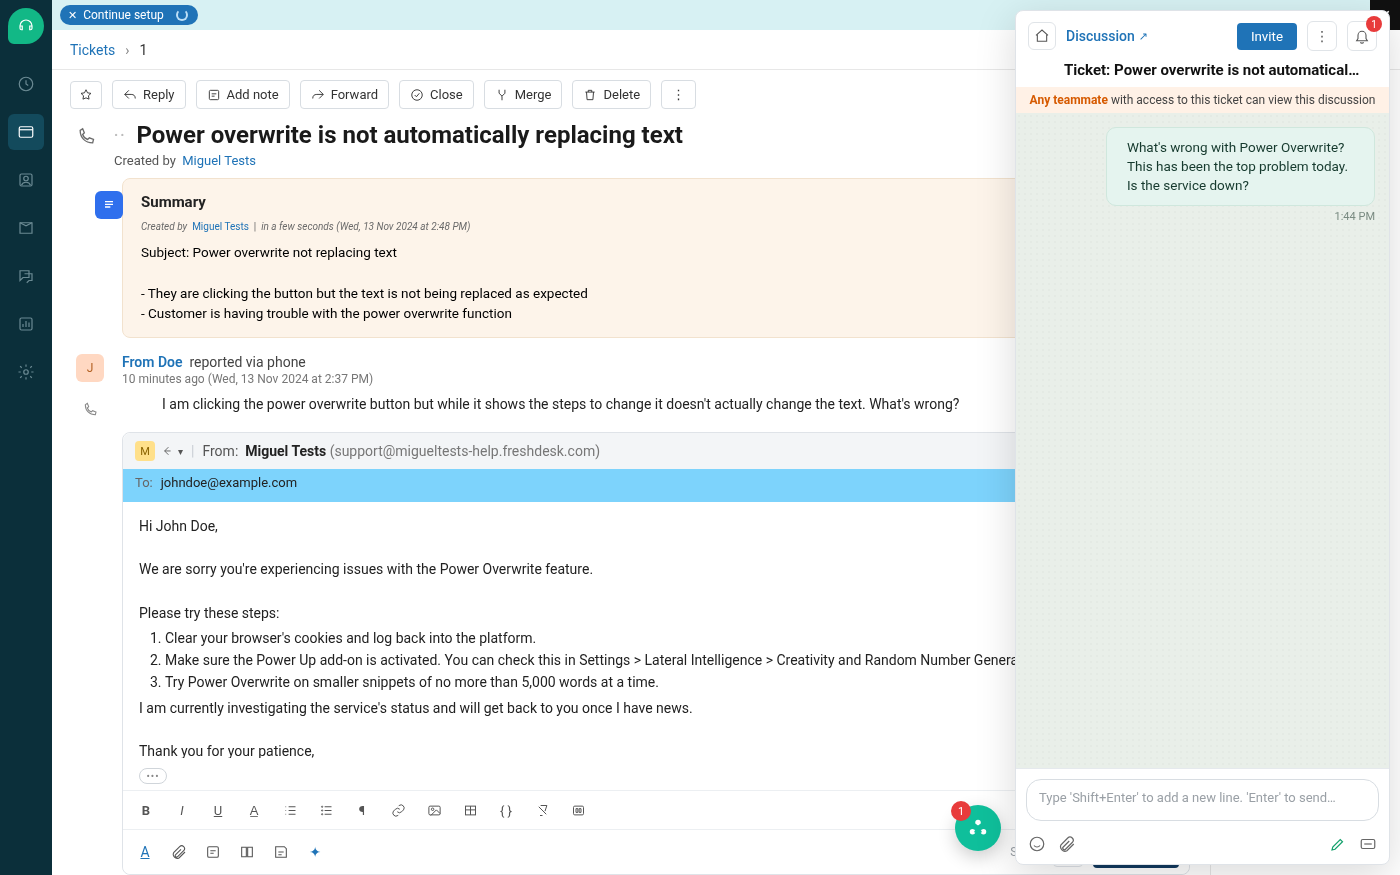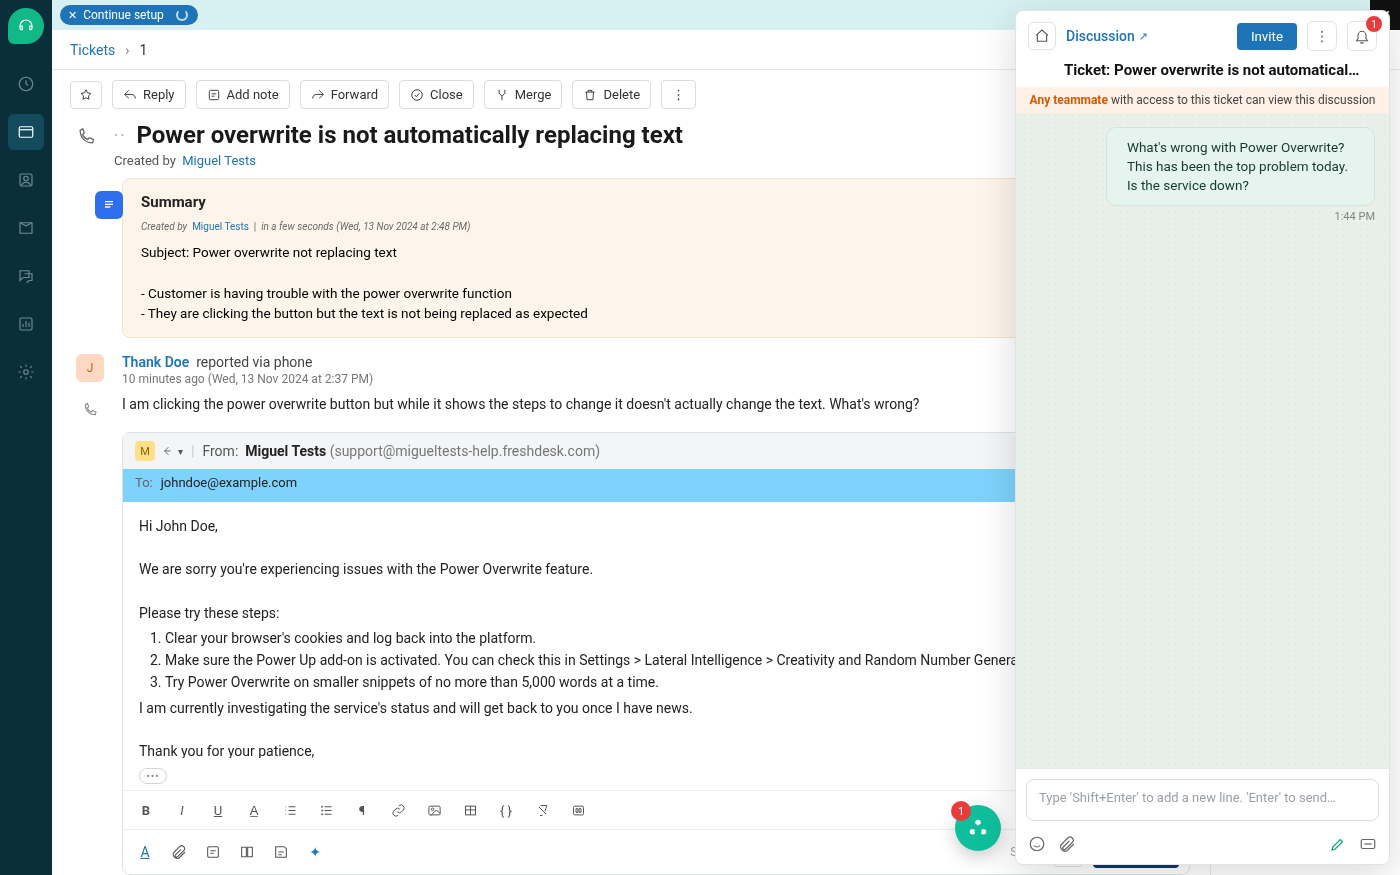--- a/index.html
+++ b/index.html
@@ -56,21 +56,21 @@
 .sumcard .smeta em { font-style:italic;}
 .sumcard .smeta .by { color:#1f73b7;}
 .sumcard .sbody { margin-top:10px; font-size:13.5px; color:#000000; line-height:1.5;}
 
 
 .cmsg { margin:0 20px 14px 70px; position:relative;}
 .cmsg .avatar { position:absolute; left:-46px; top:0; width:28px; height:28px; border-radius:6px; background:#ffd8c2; color:#b46224; display:flex; align-items:center; justify-content:center; font-size:12px;}
 .cmsg .who { color:#1f73b7; font-weight:600;}
 .cmsg .via { color:#444;}
 .cmsg .when { color:#777; font-size:12px; margin-top:2px;}
-.cmsg .text { margin-top:10px; font-size:14px;}
+.cmsg .text { margin-top:10px; font-size:14px;margin-left:40px;}
 .cmsg .ractions { position:absolute; right:0; top:0; display:flex; border:1px solid #cfe3f5; border-radius:6px; overflow:hidden;}
 .cmsg .ractions .rbtn { width:30px; height:28px; display:flex; align-items:center; justify-content:center; color:#1f73b7; cursor:pointer;}
 .cmsg .ractions .rbtn + .rbtn { border-left:1px solid #cfe3f5;}
 .cmsg .callic { position:absolute; left:-46px; top:48px; width:28px; text-align:center; color:#888;}
 
 
 .editor { margin:6px 20px 0 70px; border:1px solid #dfe3e8; border-radius:8px; display:flex; flex-direction:column; min-height:0;}
 .editor .ehdr { background:#f3f5f7; border-radius:8px 8px 0 0; padding:8px 12px; display:flex; align-items:center; gap:8px; position:relative;}
 .editor .mava { width:20px; height:20px; border-radius:4px; background:#ffe08a; color:#8a6200; display:flex; align-items:center; justify-content:center; font-size:11px;}
 .editor .from { color:#555;}
@@ -118,21 +118,21 @@
 .discuss .dhdr .invite { background:#1f73b7; color:#fff; border:none; border-radius:4px; padding:6px 14px; cursor:pointer;}
 .discuss .dhdr .kebab, .discuss .dhdr .bell { width:30px; height:30px; border:1px solid #e0e4e8; border-radius:6px; display:flex; align-items:center; justify-content:center; color:#555; cursor:pointer; position:relative;}
 .discuss .dhdr .bell .badge { position:absolute; top:-6px; right:-6px; width:16px; height:16px; border-radius:50%; background:#e83b3b; color:#fff; font-size:10px; display:flex; align-items:center; justify-content:center;}
 .discuss .dsub { padding:0 14px 8px 48px; font-weight:700; font-size:15px; color:#111; white-space:nowrap; overflow:hidden; text-overflow:ellipsis;}
 .discuss .dwarn { background:#fff1e6; color:#444; font-size:12px; text-align:center; padding:6px 10px;}
 .discuss .dwarn strong { color:#d65a00;}
 .discuss .dbody { flex:1; background:#e9efe9; background-image: radial-gradient(rgba(0,0,0,.02) 1px, transparent 1px); background-size: 6px 6px; padding:14px; overflow:auto;}
 .discuss .bubble { background:#e5f4ef; border:1px solid #cfe7dd; border-radius:10px; padding:10px 20px; max-width:78%; margin-left:auto; font-size:13.5px; line-height:1.4; color:#163a2e;}
 .discuss .btime { text-align:right; color:#7a8b82; font-size:11px; margin-top:4px;}
 .discuss .dcompose { border-top:1px solid #e5e9ed; padding:10px 10px 8px 10px; }
-.discuss .dcompose .tbox { border:1px solid #d8dde2; border-radius:8px; padding:10px 12px; color:#888; font-size:13px; min-height:42px;}
+.discuss .dcompose .tbox { border:1px solid #d8dde2; border-radius:15px; padding:10px 12px; color:#888; font-size:13px; min-height:42px;}
 .discuss .dfoot { display:flex; align-items:center; gap:12px; padding:6px 12px 8px 12px; color:#666;}
 .discuss .dfoot .sp2 { flex:1;}
 .discuss .dfoot .ico { cursor:pointer;}
 .discuss .dfoot .sendico { color:#12a06b;}
 .fabBtn { position:fixed; bottom:24px; width:46px; height:46px; border-radius:50%; background:#0fbf9b; color:#fff; display:flex; align-items:center; justify-content:center; box-shadow:0 6px 18px rgba(0,0,0,.2); z-index:40;}
 .fabBtn .fbadge { position:absolute; top:-4px; left:-4px; width:20px; height:20px; border-radius:50%; background:#e83b3b; color:#fff; font-size:11px; display:flex; align-items:center; justify-content:center;}
 
 
 svg { stroke: currentColor; fill: none; stroke-width:1.6; }
 svg.fillc { fill: currentColor; stroke:none;}
@@ -280,40 +280,40 @@
               <rect x="4" y="4" width="16" height="16" rx="3" fill="#fff" opacity="0"></rect>
               <path d="M6 7h12M6 11h12M6 15h8" stroke="#fff" stroke-width="2"></path>
             </svg>
           </div>
         <h3>Summary</h3>
         <div class="smeta">
           <em><span>Created by</span></em>&nbsp;&nbsp;<span class="by">Miguel Tests</span>&nbsp;&nbsp;|&nbsp;&nbsp;<em>in a few seconds (Wed, 13 Nov 2024 at 2:48 PM)</em>
         </div>
         <div class="sbody">
           <div>Subject: Power overwrite not replacing text</div><br>
+          <div>- They are clicking the button but the text is not being replaced as expected</div>
           <div>- Customer is having trouble with the power overwrite function</div>
-          <div>- They are clicking the button but the text is not being replaced as expected</div>
         </div>
       </div>
 
       <div class="cmsg">
         <div class="avatar">J</div>
         <div class="ractions">
           <div class="rbtn">
               <svg viewBox="0 0 24 24" width="14" height="14">
                 <path d="M4 20l4-1 10-10-3-3L5 16l-1 4z"></path>
               </svg>
             </div>
           <div class="rbtn">
               <svg viewBox="0 0 24 24" width="14" height="14">
                 <path d="M14 5l6 6-6 6M20 11H5"></path>
               </svg>
             </div>
         </div>
-        <div><span class="who">Thank Doe</span>&nbsp; <span class="via">reported via phone</span></div>
+        <div><span class="who">From Doe</span>&nbsp; <span class="via">reported via phone</span></div>
         <div class="when">10 minutes ago (Wed, 13 Nov 2024 at 2:37 PM)</div>
         <div class="callic"><svg viewBox="0 0 24 24" width="16" height="16">
               <path d="M5 4c0 9 6 15 15 15l1-4-5-2-2 2c-3-1-5-3-6-6l2-2-2-5-3 2z"></path>
             </svg></div>
         <div class="text">I am clicking the power overwrite button but while it shows the steps to change it doesn't actually change the text. What's wrong?</div>
       </div>
 
       <div class="editor">
         <div class="ehdr">
           <div class="mava">M</div>

